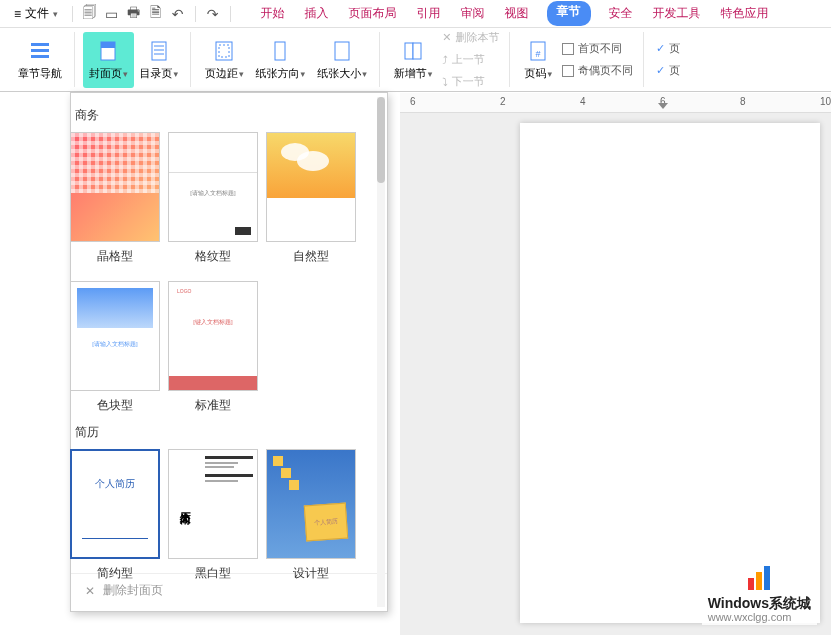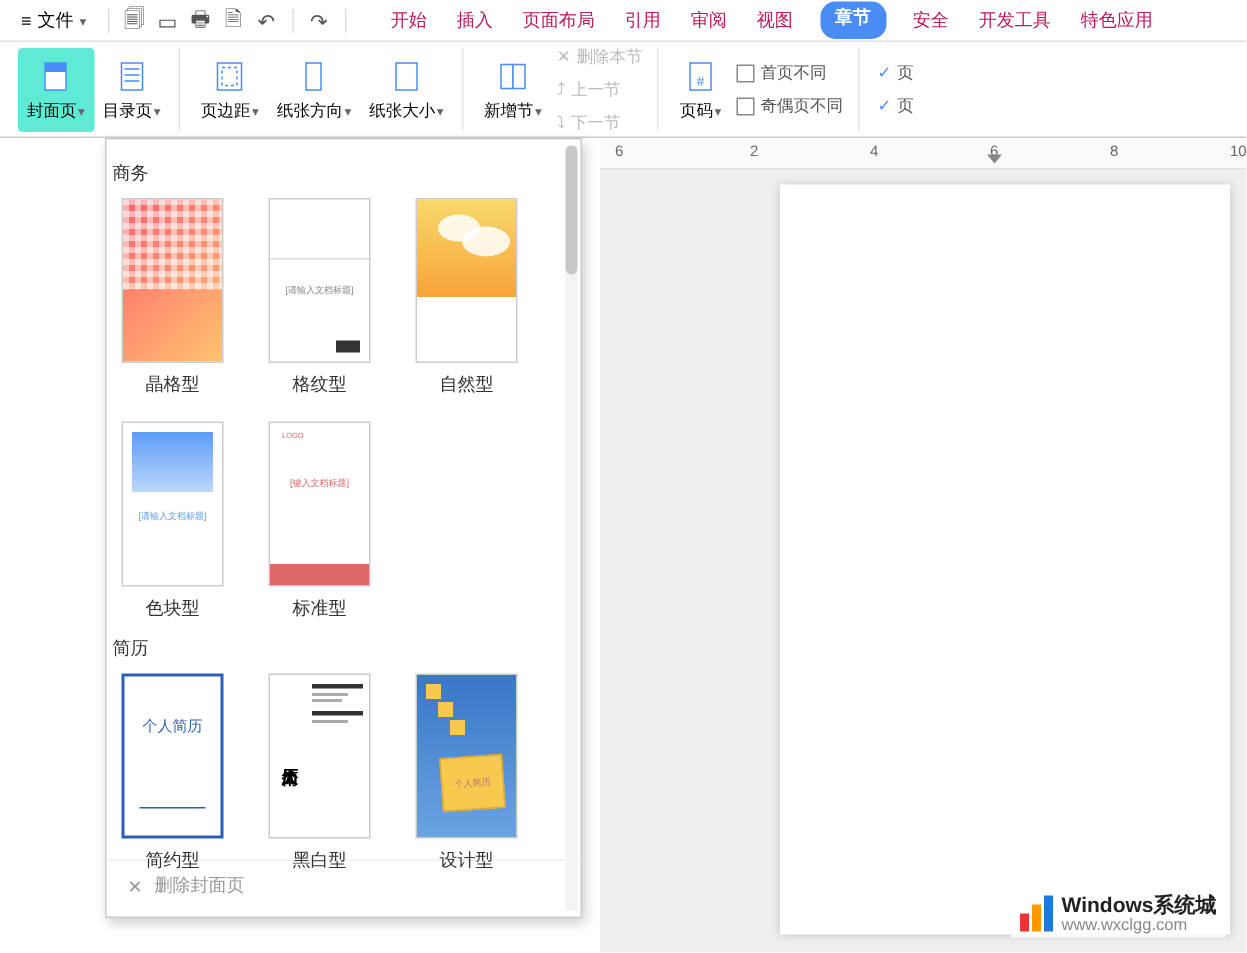--- a/index.html
+++ b/index.html
@@ -125,21 +125,21 @@
     }
     .dp-item {
       display: flex;
       flex-direction: column;
       align-items: center;
       gap: 6px;
       cursor: pointer;
       width: 80px;
     }
     .thumb {
-      width: 68px; height: 110px;
+      width: 90px; height: 110px;
       border: 1px solid #ccc;
       background: #fff;
       position: relative;
       overflow: hidden;
       display: flex;
       flex-direction: column;
     }
     .dp-item-label { font-size: 12px; color: #333; }
     .dp-footer {
       border-top: 1px solid #eee;
@@ -196,20 +196,21 @@
     .watermark {
       position: absolute;
       right: 14px;
       bottom: 10px;
       display: flex;
       align-items: center;
       gap: 6px;
       z-index: 20;
       background: rgba(255,255,255,.85);
       padding: 2px 6px;
+      flex-direction: column;
     }
     .wm-bars { display: flex; align-items: flex-end; gap: 2px; }
     .wm-bar { width: 6px; }
     .wm-text { line-height: 1.1; }
     .wm-text .t1 { font-weight: bold; font-size: 14px; color: #222; }
     .wm-text .t2 { font-size: 11px; color: #888; }
     .chev { font-size: 9px; color: #666; }
     .th-txt { font-size: 6px; color: #555; padding: 2px 4px; }
   </style>
 </head>
@@ -239,20 +240,32 @@
     <div class="tab">审阅</div>
     <div class="tab">视图</div>
     <div class="tab active">章节</div>
     <div class="tab">安全</div>
     <div class="tab">开发工具</div>
     <div class="tab">特色应用</div>
   </div>
 </div>
 
 <div class="ribbon">
+  <div class="ribbon-group">
+    <div class="ribbon-btn">
+      <div class="ribbon-icon">
+        <svg width="22" height="22">
+            <rect x="2" y="3" width="18" height="3" fill="#4a8cf5"></rect>
+            <rect x="2" y="9" width="18" height="3" fill="#4a8cf5"></rect>
+            <rect x="2" y="15" width="18" height="3" fill="#4a8cf5"></rect>
+          </svg>
+      </div>
+      <div class="ribbon-label">章节导航</div>
+    </div>
+  </div>
 
   <div class="ribbon-group">
     <div class="ribbon-btn selected">
       <div class="ribbon-icon">
         <svg width="22" height="22">
             <rect x="4" y="2" width="14" height="18" fill="#fff" stroke="#4a8cf5"></rect>
             <rect x="4" y="2" width="14" height="6" fill="#4a8cf5"></rect>
           </svg>
       </div>
       <div class="ribbon-label">

